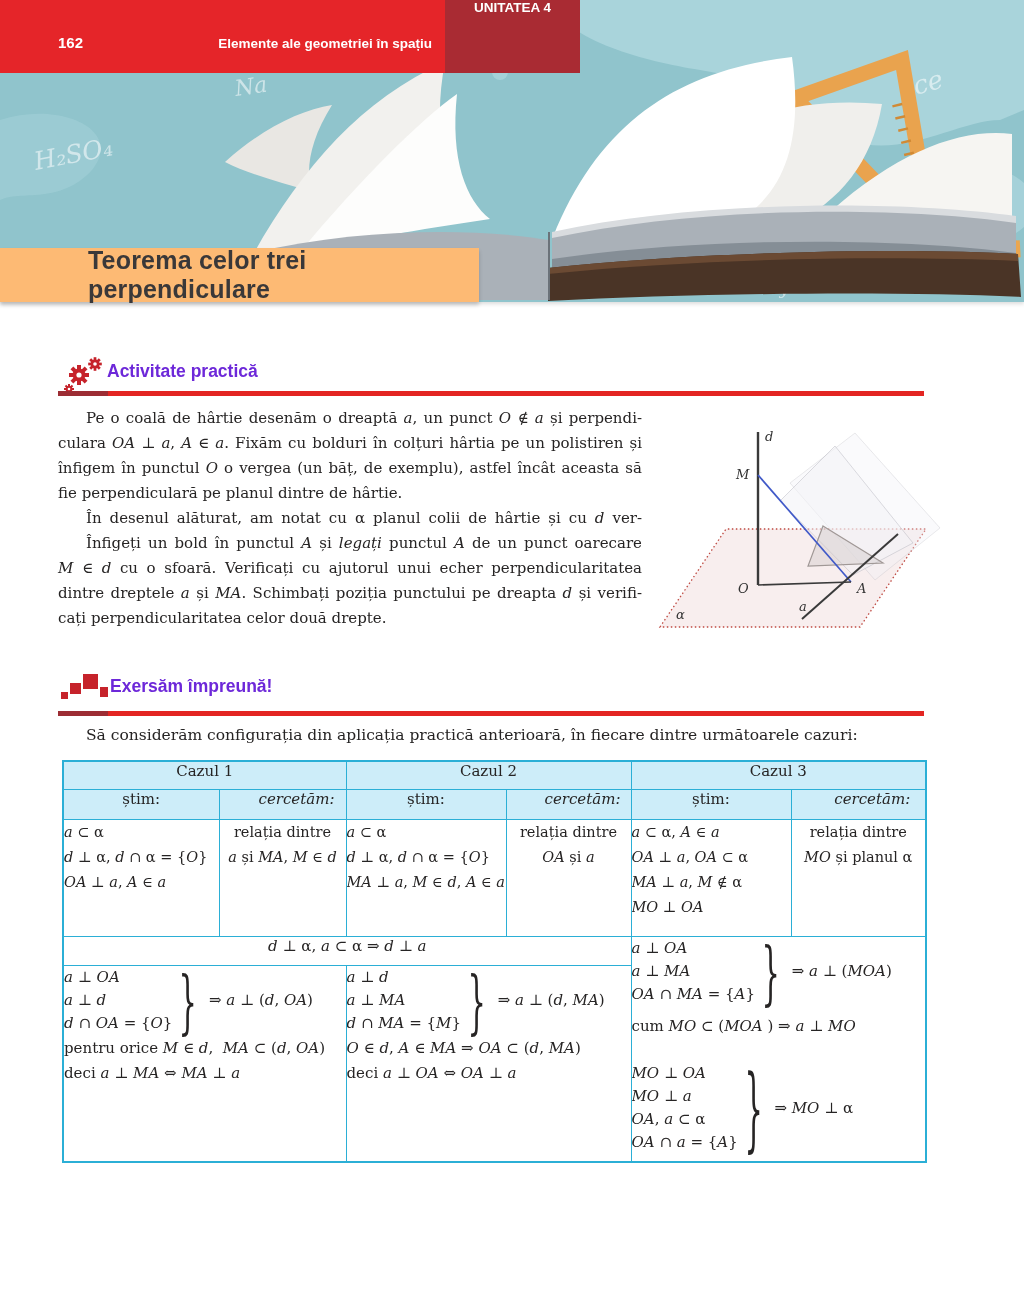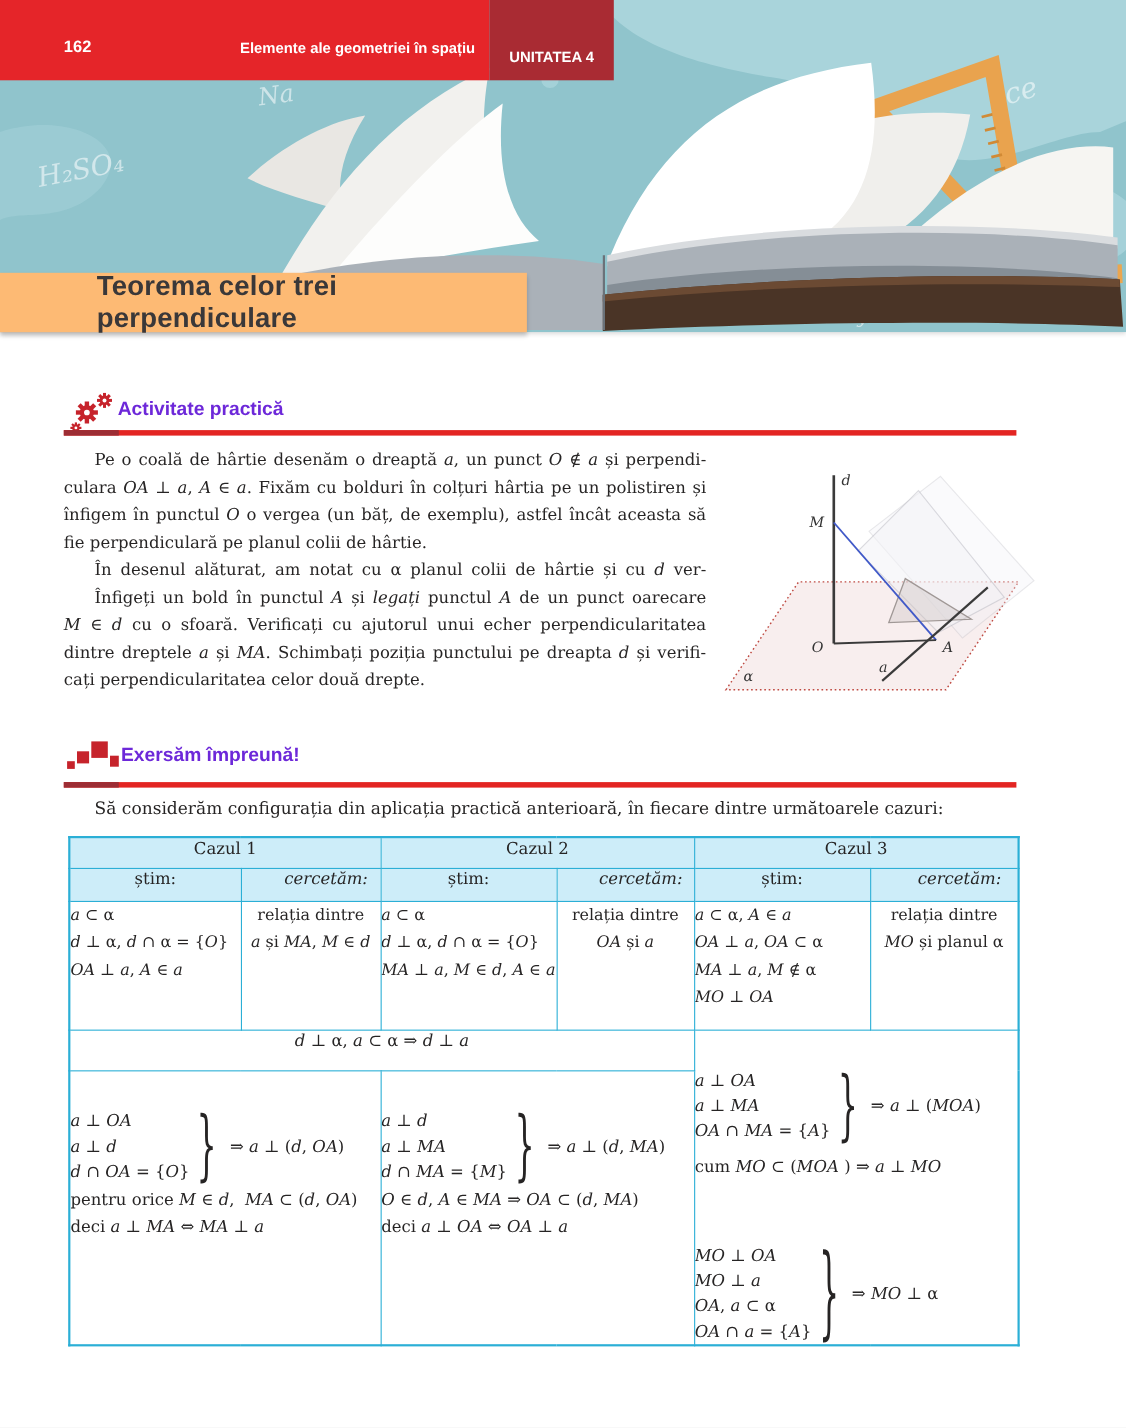--- a/index.html
+++ b/index.html
@@ -2,22 +2,22 @@
 <html><head>
 <meta charset="utf-8">
 <style>
   html,body{margin:0;padding:0;}
   body{background:#e9e9e9;}
   .page{position:relative;width:1024px;height:1298px;background:#ffffff;overflow:hidden;
         font-family:"DejaVu Serif",serif;color:#2b2929;}
   
   .hero{position:absolute;left:0;top:0;width:1024px;height:302px;box-shadow:0 2px 4px rgba(0,0,0,.14);}
   .topbar{position:absolute;left:0;top:0;width:445px;height:73px;background:#e52529;}
-  .unitbox{position:absolute;left:445px;top:0;width:113px;height:73px;background:#a92b33;
-           display:flex;align-items:flex-end;justify-content:center;padding-bottom:14px;box-sizing:border-box;}
+  .unitbox{position:absolute;left:445px;top:0;width:135px;height:73px;background:#a92b33;
+           display:flex;align-items:flex-start;justify-content:center;padding-bottom:14px;box-sizing:border-box;}
   .pageno{position:absolute;left:58px;top:34px;font-family:"Liberation Sans",sans-serif;
           font-weight:bold;font-size:15px;color:#fff;}
   .chapter{position:absolute;left:160px;top:36px;width:272px;text-align:right;
            font-family:"Liberation Sans",sans-serif;font-weight:bold;font-size:13.5px;color:#fff;}
   .unitlbl{font-family:"Liberation Sans",sans-serif;font-weight:bold;font-size:13.5px;color:#fff;}
   .titleband{position:absolute;left:0;top:248px;width:451px;height:54px;background:#fdba74;
              box-shadow:0 3px 4px rgba(0,0,0,.18);display:flex;align-items:center;padding-left:28px;}
   .titleband h1{margin:0 0 0 60px;font-family:"Liberation Sans",sans-serif;font-weight:bold;
                 font-size:25px;color:#3a3839;letter-spacing:.2px;}
   
@@ -41,21 +41,21 @@
   table.cases{border:2px solid #2bafd6;}
   td.case-title{height:27px;background:#cdedf9;text-align:center;vertical-align:middle;
                 font-size:15px;}
   td.sublab{height:29px;background:#cdedf9;text-align:center;vertical-align:middle;font-size:15px;margin-top:40px;}
   td.sublab.it{font-style:italic;padding-left:28px;}
   td.know{height:116px;padding:7px 7px;line-height:25px;}
   td.search{height:116px;padding:7px 3px;line-height:25px;text-align:center;}
   td.bridge{height:28px;text-align:center;vertical-align:middle;font-size:15px;}
   td.sol{height:195px;padding:8px 9px;font-size:15px;line-height:23px;}
   .mline{white-space:nowrap;}
-  .group{display:flex;align-items:center;margin-top:34px;}
+  .group{display:flex;align-items:center;}
   .brace{font-family:"DejaVu Serif",serif;font-size:34px;line-height:1;color:#262424;
          transform:scaleY(2.05) scaleX(.85);margin:0 3px 0 5px;}
   .brace.b4{transform:scaleY(2.7) scaleX(.85);}
   .concl{margin-left:7px;white-space:nowrap;}
   .solnote{margin-top:2px;white-space:nowrap;}
   .gap{height:24px;}
 </style>
 </head>
 <body>
 
@@ -147,21 +147,21 @@
   </svg>
   <div class="sechead" style="left:107px;top:361px;">Activitate practică</div>
   <div class="rule" style="top:391px;">
       <span class="seg"></span>
     </div>
 
   <div class="bodytext">
     <div class="line ind">Pe o coală de hârtie desenăm o dreaptă <i>a</i>, un punct <i>O</i> ∉ <i>a</i> și perpendi-</div>
     <div class="line">culara <i>OA</i> ⊥ <i>a</i>, <i>A</i> ∈ <i>a</i>. Fixăm cu bolduri în colțuri hârtia pe un polistiren și</div>
     <div class="line">înfigem în punctul <i>O</i> o vergea (un băț, de exemplu), astfel încât aceasta să</div>
-    <div class="line last">fie perpendiculară pe planul colii de hârtie.</div>
+    <div class="line last">fie perpendiculară pe planul dintre de hârtie.</div>
     <div class="line ind">În desenul alăturat, am notat cu α planul colii de hârtie și cu <i>d</i> ver-</div>
     <div class="line ind">Înfigeți un bold în punctul <i>A</i> și <i>legați</i> punctul <i>A</i> de un punct oarecare</div>
     <div class="line"><i>M</i> ∈ <i>d</i> cu o sfoară. Verificați cu ajutorul unui echer perpendicularitatea</div>
     <div class="line">dintre dreptele <i>a</i> și <i>MA</i>. Schimbați poziția punctului pe dreapta <i>d</i> și verifi-</div>
     <div class="line last">cați perpendicularitatea celor două drepte.</div>
   </div>
 
   <svg class="diagram" width="374" height="234" viewBox="0 0 374 234">
 
     <polygon points="10,214 76,116 276,116 210,214" fill="#f8eeee" stroke="#bf4a42" stroke-width="1.3" stroke-dasharray="1.5 2.5"></polygon>

